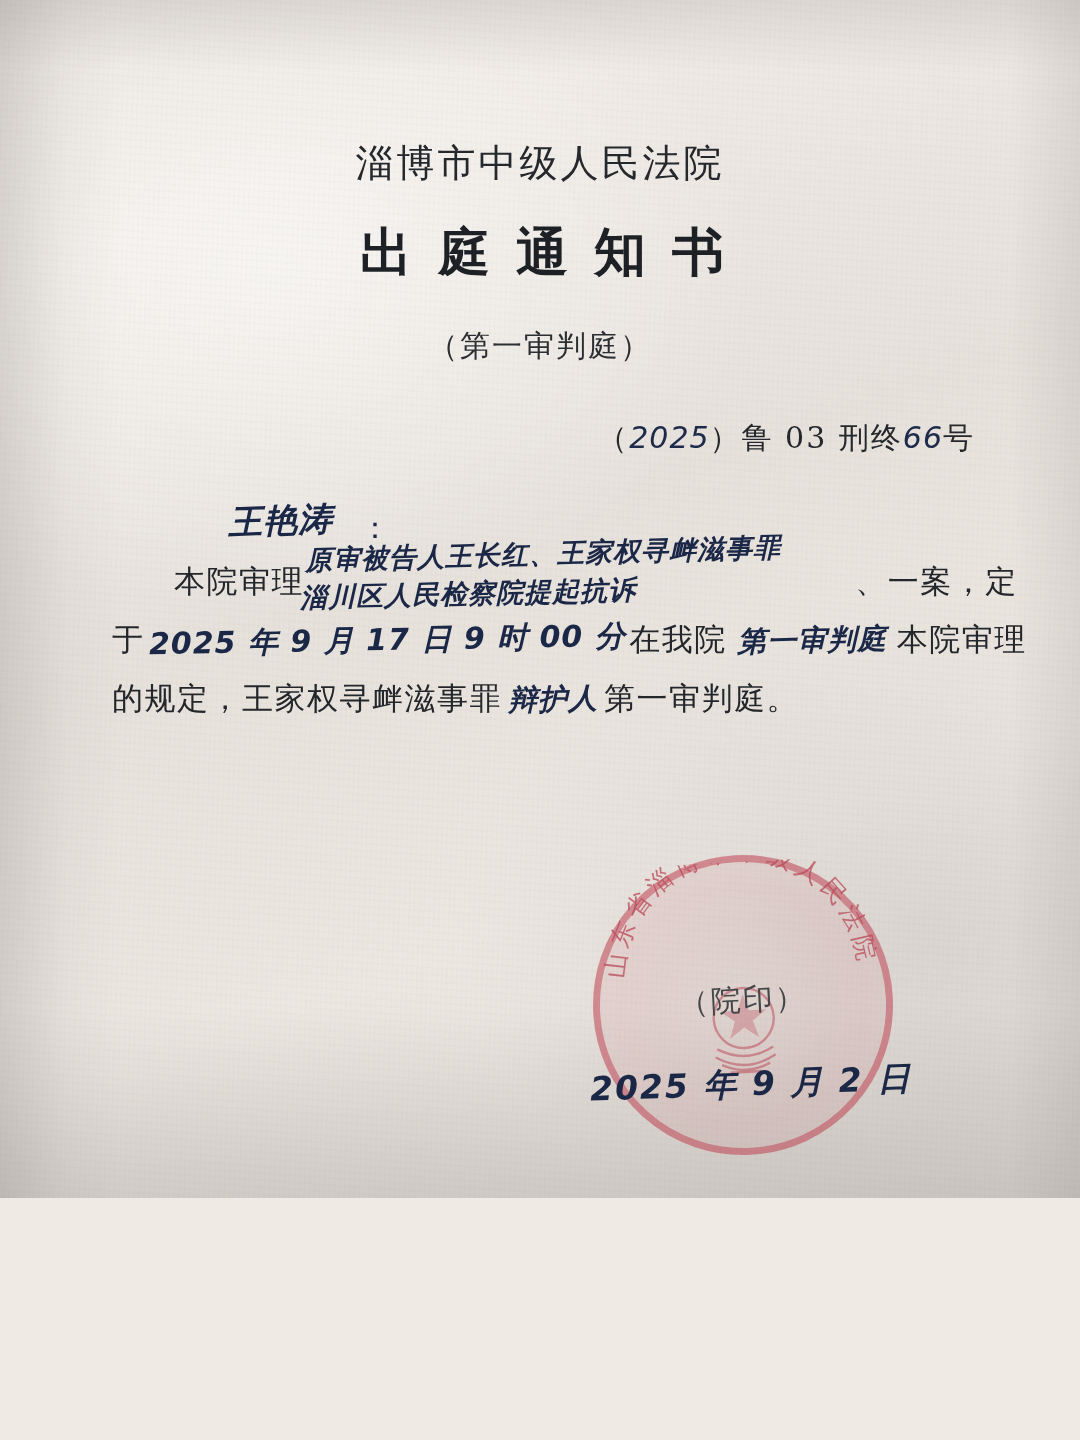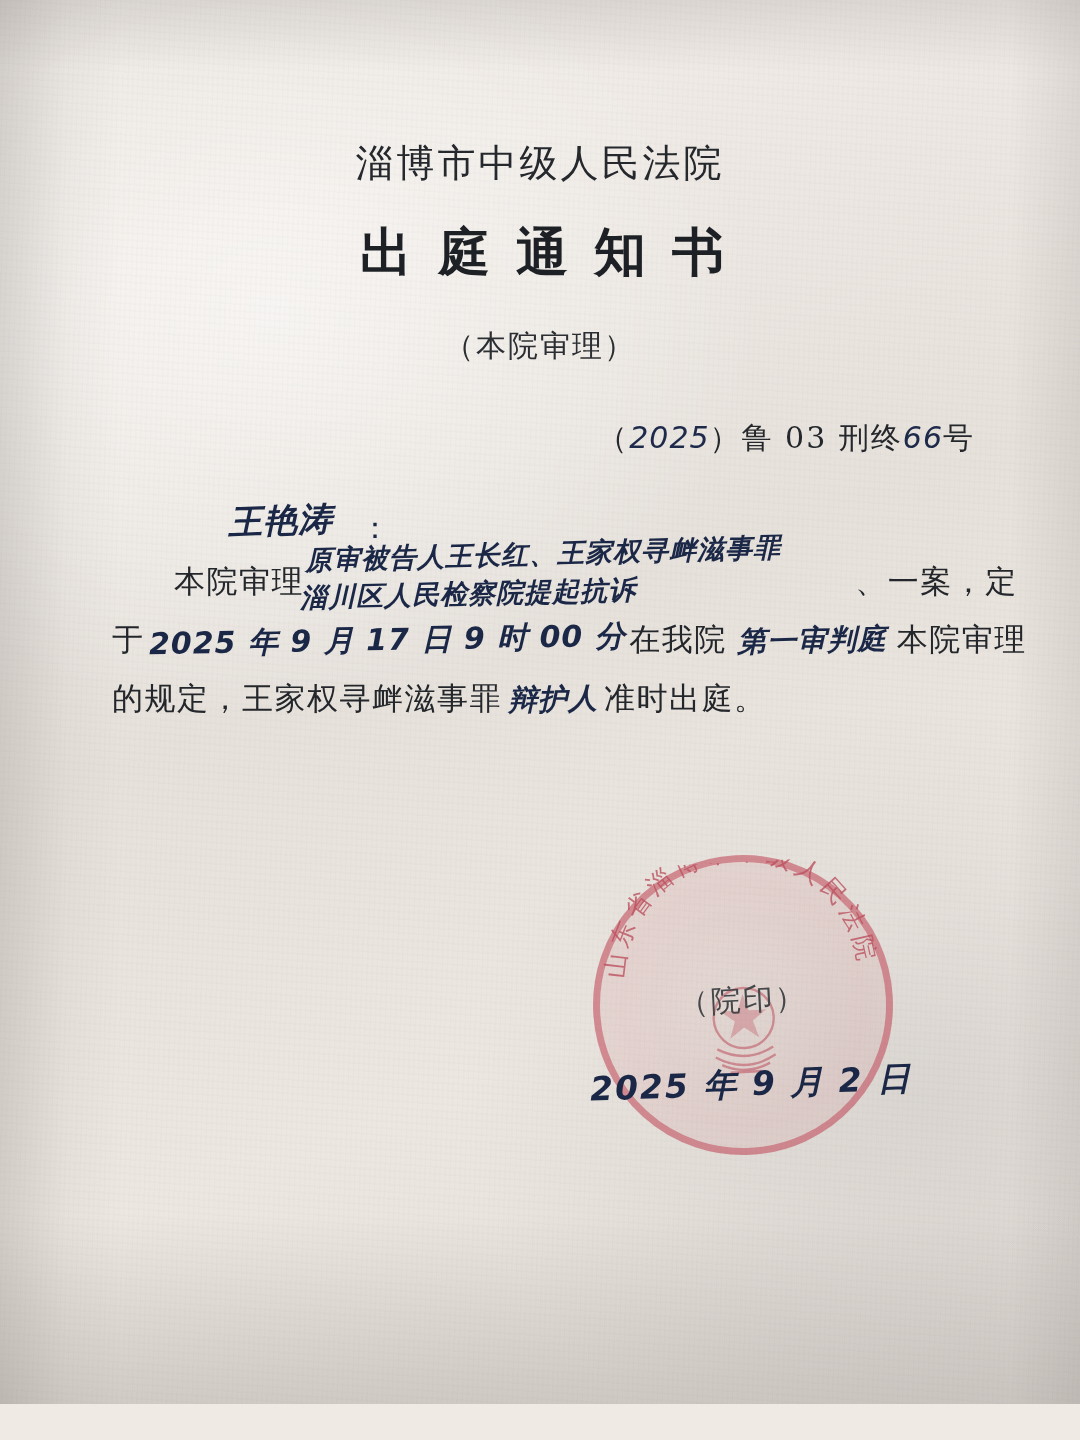--- a/index.html
+++ b/index.html
@@ -11,21 +11,21 @@
     width: 1080px;
     height: 1440px;
     overflow: hidden;
     font-family: "DejaVu Serif", "Liberation Serif", serif;
   }
 
   
   .page {
     position: relative;
     width: 1080px;
-    height: 1404px;
+    height: 1198px;
     background:
       radial-gradient(ellipse 70% 45% at 25% 22%, rgba(255,255,255,0.55) 0%, rgba(255,255,255,0) 65%),
       radial-gradient(ellipse 60% 40% at 85% 78%, rgba(190,186,182,0.35) 0%, rgba(255,255,255,0) 70%),
       linear-gradient(160deg, #e9e4de 0%, #efeae5 18%, #e6e1db 45%, #ece7e1 70%, #e2ddd7 100%);
     overflow: hidden;
   }
   
   .grain {
     position: absolute;
     inset: 0;
@@ -249,42 +249,42 @@
 <div class="page">
 
   <div class="grain"></div>
   <div class="shadow-top"></div>
   <div class="shadow-left"></div>
   <div class="shadow-right"></div>
   <div class="shadow-bottom"></div>
 
   <div class="court-name">淄博市中级人民法院</div>
   <div class="doc-title">出庭通知书</div>
-  <div class="doc-subtitle">（本院审理）</div>
+  <div class="doc-subtitle">（第一审判庭）</div>
 
   <div class="case-number">
     <span>（</span><span class="hw">2025</span><span>）鲁 03 刑终</span><span class="hw">66</span><span>号</span>
   </div>
 
   <div class="hand hw-recipient">王艳涛</div>
   <div class="hw-colon">：</div>
 
   <div class="hand hw-charge1">原审被告人王长红、王家权寻衅滋事罪</div>
   <div class="hand hw-charge2">淄川区人民检察院提起抗诉</div>
 
   <div class="body-block">
     <div class="body-line indent2">
       <span>本院审理</span>
       <span style="display:inline-block;width:540px;"></span><span>、一案，定</span>
     </div>
     <div class="body-line">
       <span>于</span><span class="hand hw-date-line">2025 年 9 月 17 日 9 时 00 分</span><span>在我院</span><span class="hand hw-court-room">第一审判庭</span><span>本院审理</span>
     </div>
     <div class="body-line">
-      <span>的规定，王家权寻衅滋事罪</span><span class="hand hw-role">辩护人</span><span>准时出庭。</span>
+      <span>的规定，王家权寻衅滋事罪</span><span class="hand hw-role">辩护人</span><span>第一审判庭。</span>
     </div>
   </div>
 
   <div class="seal">
     <div class="seal-inner"></div>
     <svg class="seal-arc" viewBox="0 0 286 286">
       <defs>
         <path id="arcpath" d="M 30,150 A 118,118 0 1 1 256,150" fill="none"></path>
       </defs>
       <text>

